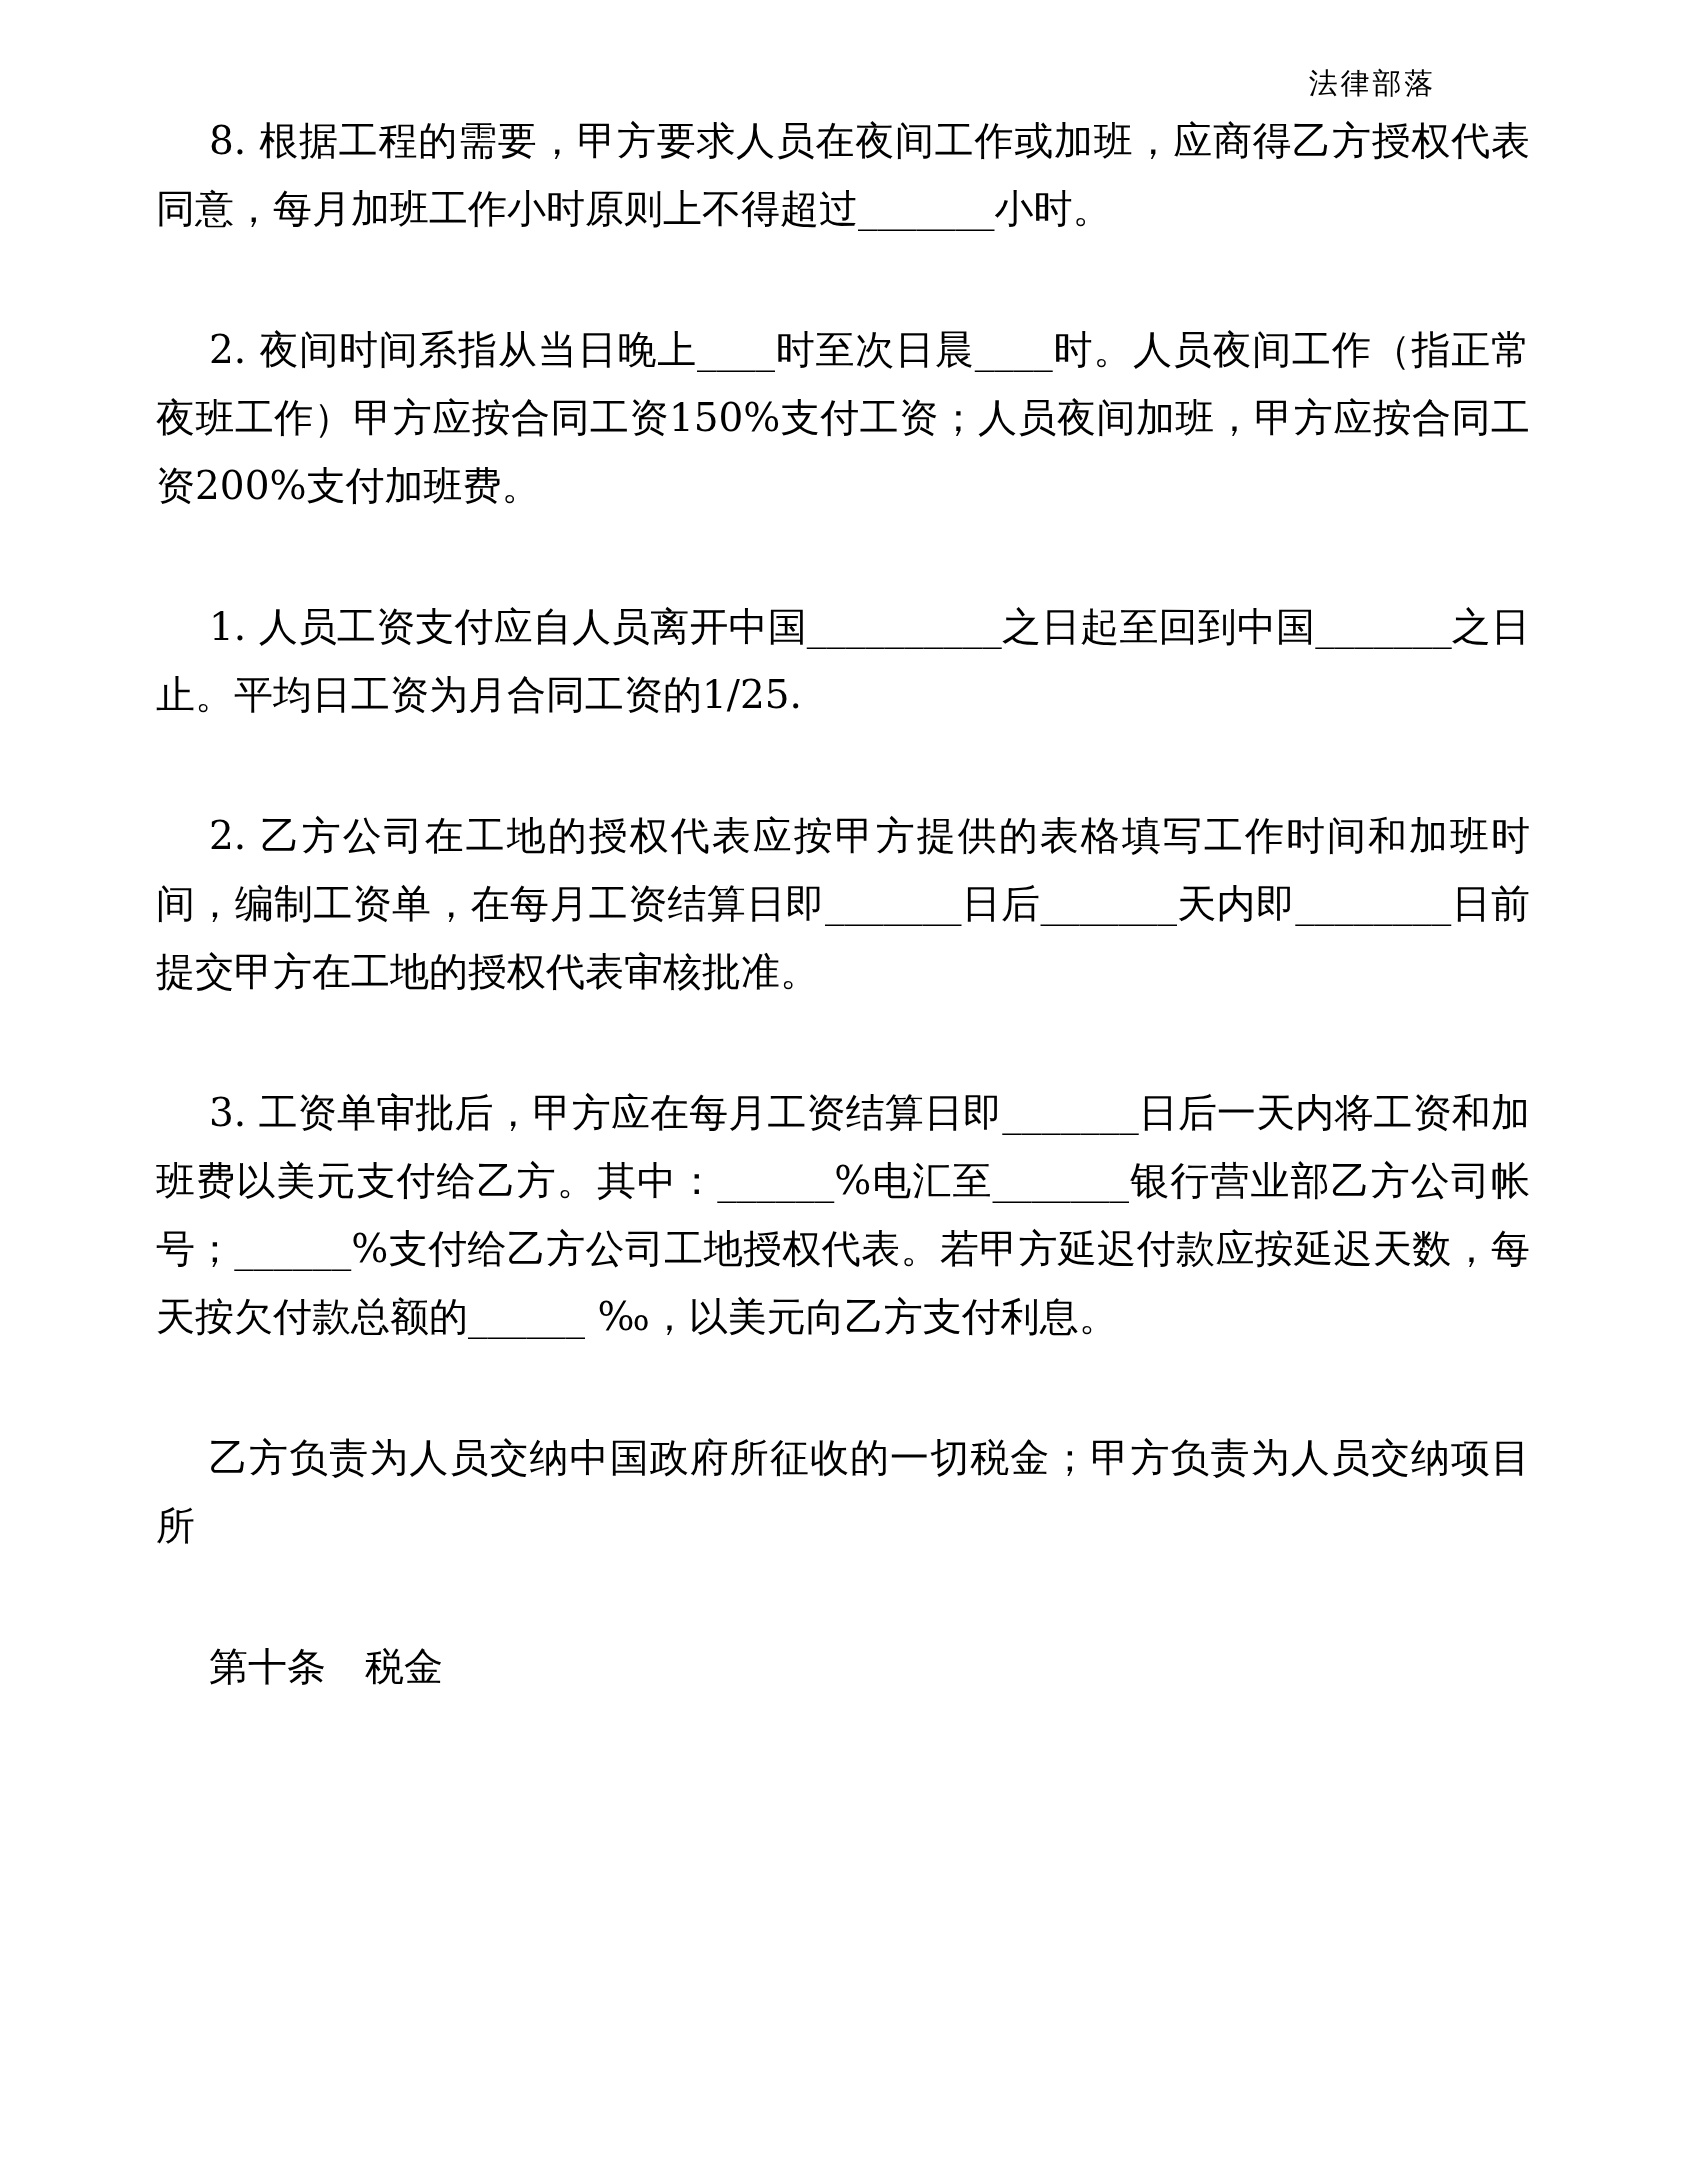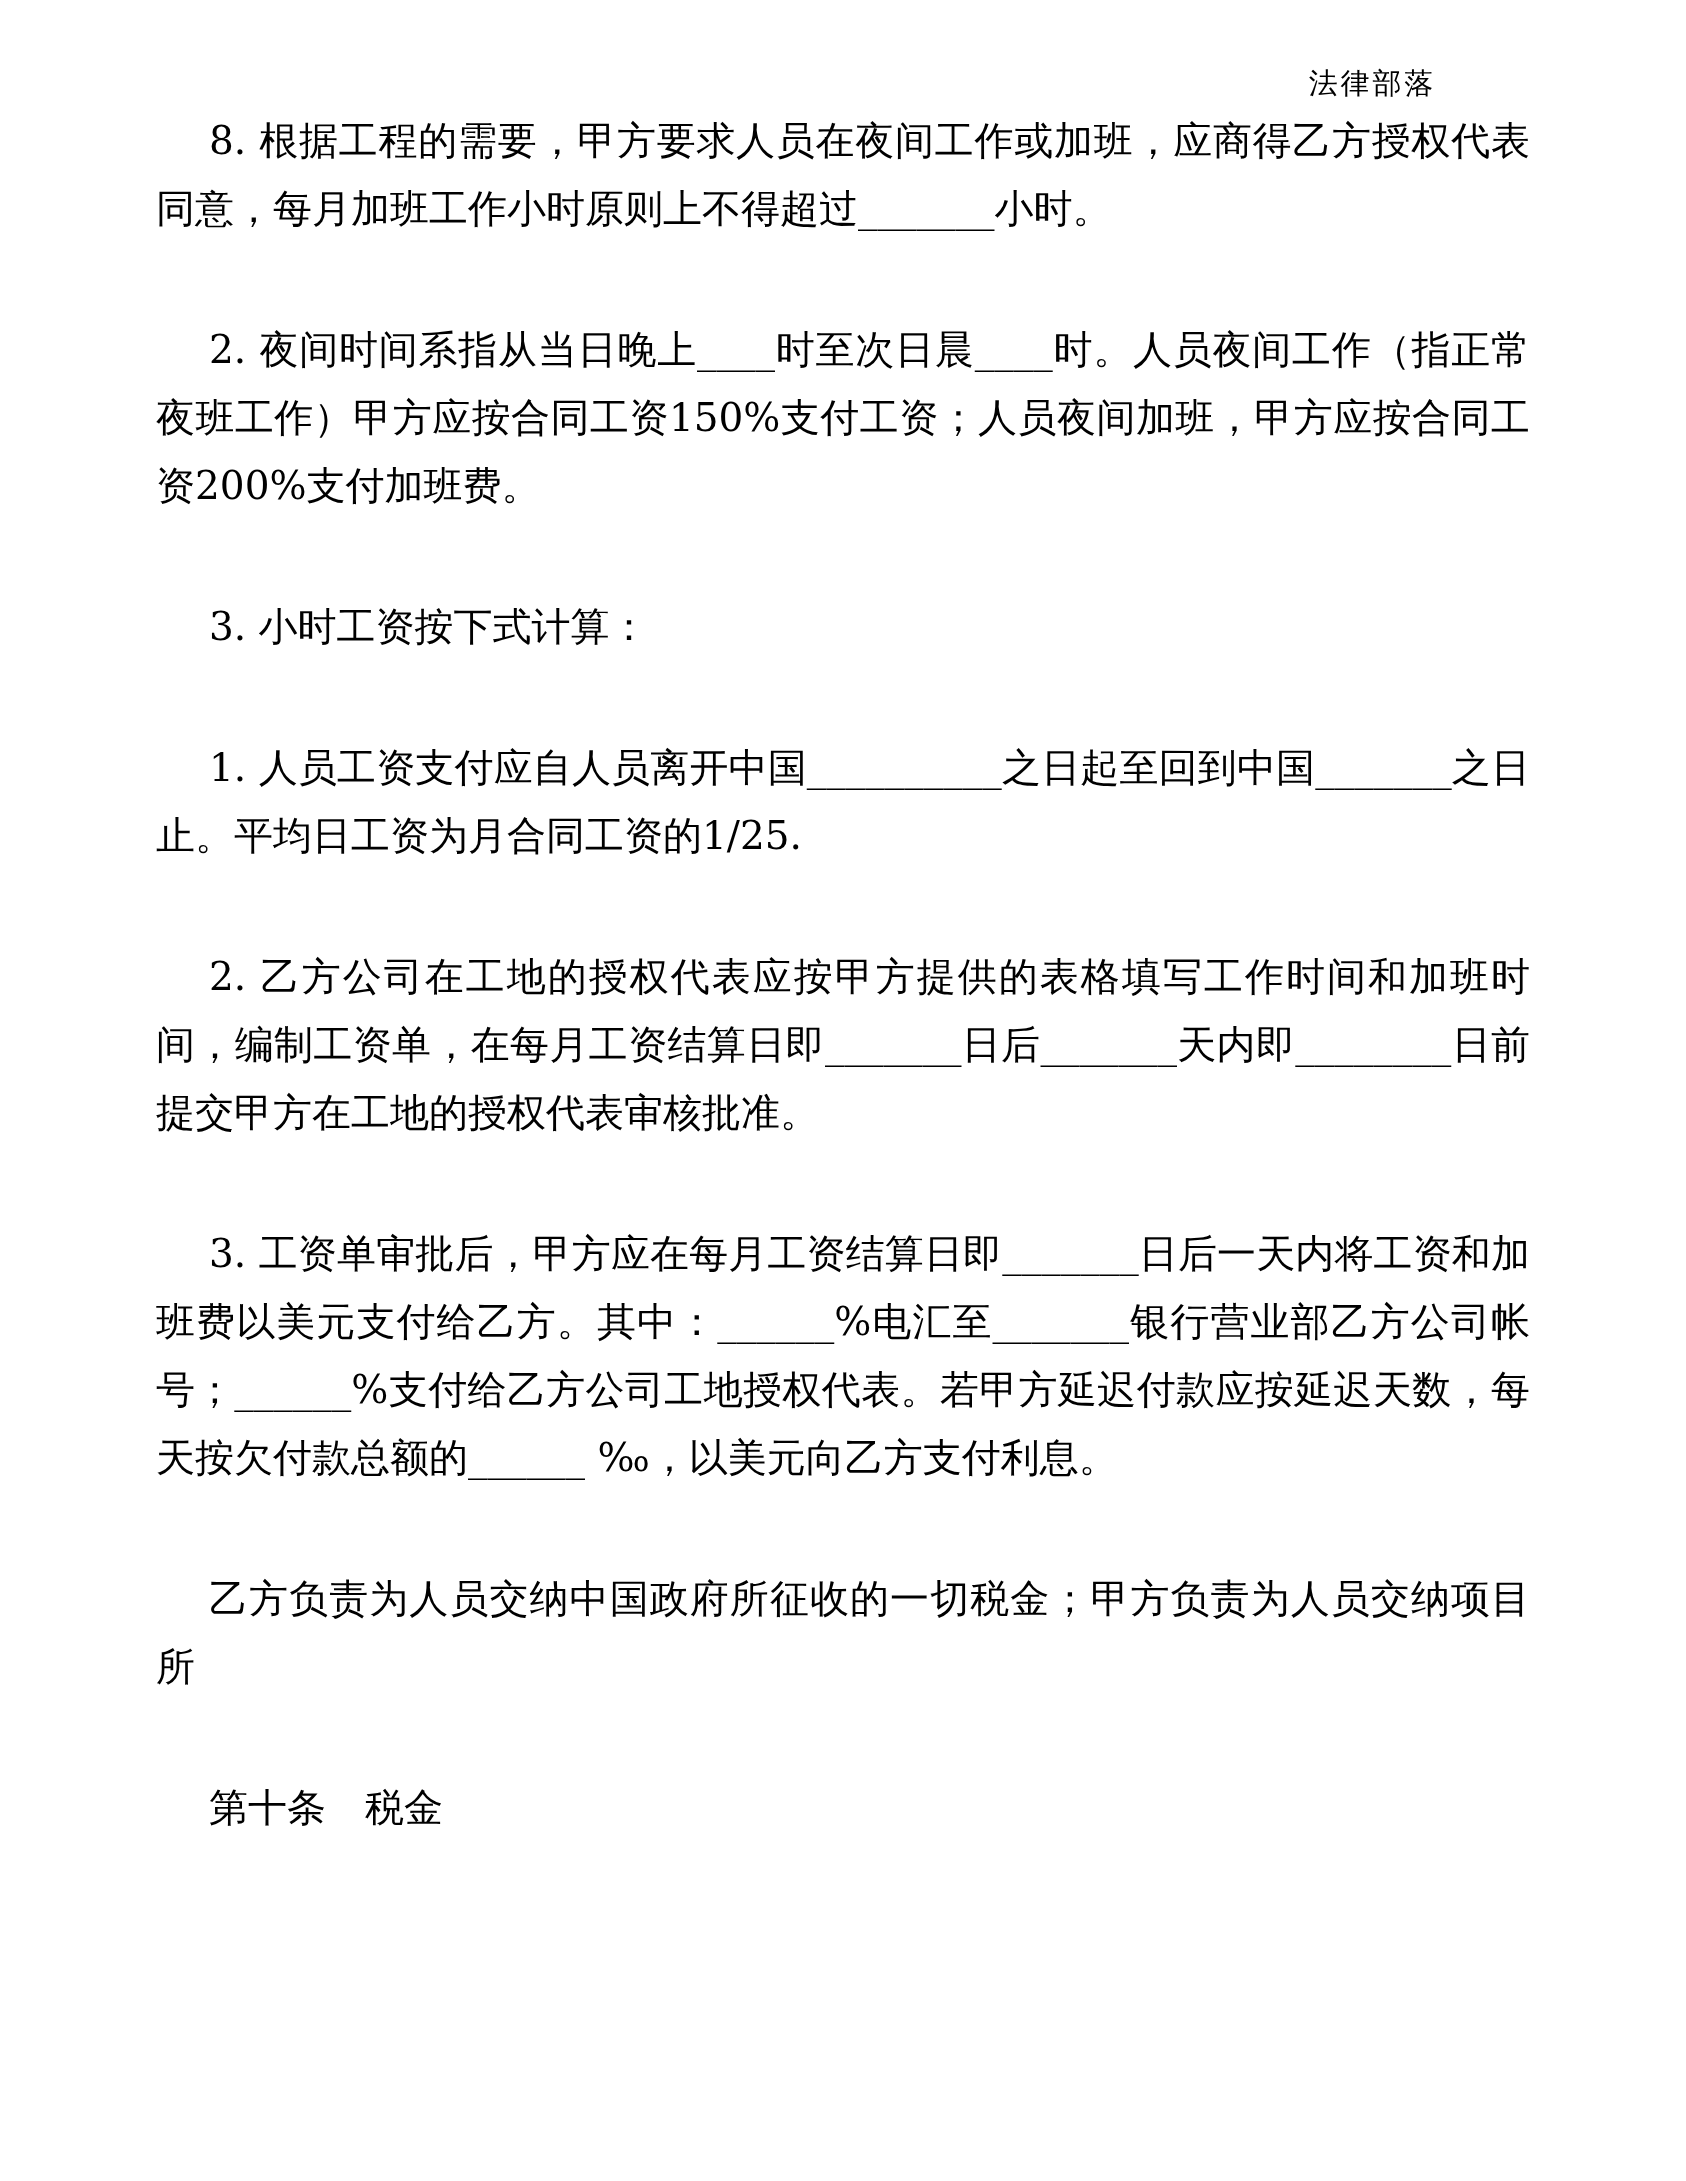--- a/index.html
+++ b/index.html
@@ -50,21 +50,20 @@
 <body>
 
 <div class="page">
   <div class="watermark">法律部落</div>
 
   <main class="content">
     <p class="para">8. 根据工程的需要，甲方要求人员在夜间工作或加班，应商得乙方授权代表同意，每月加班工作小时原则上不得超过_______小时。</p>
 
     <p class="para">2. 夜间时间系指从当日晚上____时至次日晨____时。人员夜间工作（指正常夜班工作）甲方应按合同工资150%支付工资；人员夜间加班，甲方应按合同工资200%支付加班费。</p>
 
-    <p class="para">3. 小时工资按下式计算：</p>
 
 
     <p class="para">1. 人员工资支付应自人员离开中国__________之日起至回到中国_______之日止。平均日工资为月合同工资的1/25.</p>
 
     <p class="para">2. 乙方公司在工地的授权代表应按甲方提供的表格填写工作时间和加班时间，编制工资单，在每月工资结算日即_______日后_______天内即________日前提交甲方在工地的授权代表审核批准。</p>
 
     <p class="para">3. 工资单审批后，甲方应在每月工资结算日即_______日后一天内将工资和加班费以美元支付给乙方。其中：______%电汇至_______银行营业部乙方公司帐号；______%支付给乙方公司工地授权代表。若甲方延迟付款应按延迟天数，每天按欠付款总额的______ ‰，以美元向乙方支付利息。</p>
 
 
     <p class="para">乙方负责为人员交纳中国政府所征收的一切税金；甲方负责为人员交纳项目所</p>

